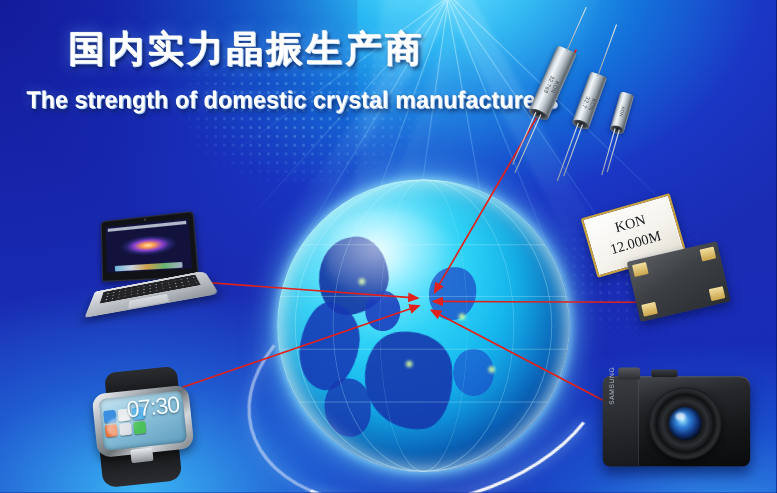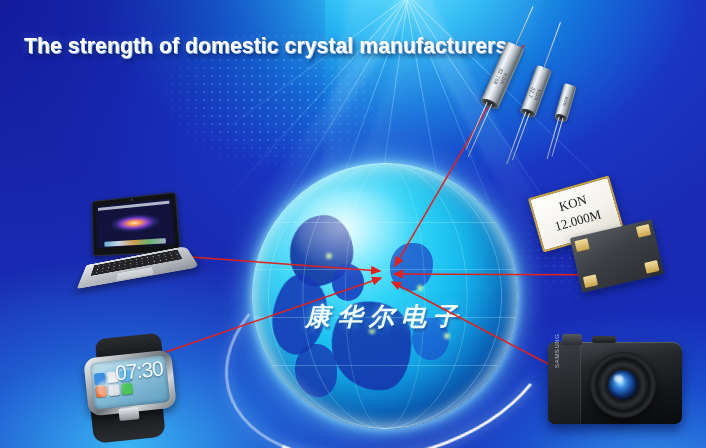--- a/index.html
+++ b/index.html
@@ -382,20 +382,21 @@
   <div class="ray" style="left:404px;top:-8px;width:1.4px;height:300px;transform:rotate(-34deg);"></div>
   <div class="ray" style="left:404px;top:-8px;width:1.2px;height:290px;transform:rotate(-22deg);"></div>
   <div class="ray" style="left:404px;top:-8px;width:1.2px;height:300px;transform:rotate(-10deg);"></div>
   <div class="ray" style="left:408px;top:-8px;width:1.2px;height:300px;transform:rotate(8deg);"></div>
   <div class="ray" style="left:410px;top:-8px;width:1.4px;height:300px;transform:rotate(20deg);"></div>
   <div class="ray" style="left:410px;top:-8px;width:1.2px;height:290px;transform:rotate(31deg);"></div>
   <div class="ray" style="left:412px;top:-8px;width:1px;height:280px;transform:rotate(42deg);"></div>
   <div class="ray" style="left:414px;top:-8px;width:1px;height:260px;transform:rotate(54deg);"></div>
 
   <div class="headline-wrap">
+    <div class="headline-cn">国内实力晶振生产商</div>
     <div class="headline-en">The strength of domestic crystal manufacturers</div>
   </div>
 
   <div id="globe">
     <div class="globe-glow"></div>
     <div class="globe-body">
       <div class="continent c1"></div>
       <div class="continent c2"></div>
       <div class="continent c3"></div>
       <div class="continent c4"></div>
@@ -412,21 +413,20 @@
       <div class="node" style="left:28%;top:34%;"></div>
       <div class="node" style="left:62%;top:46%;"></div>
       <div class="node" style="left:44%;top:62%;"></div>
       <div class="node" style="left:72%;top:64%;"></div>
       <div class="globe-spec"></div>
     </div>
     <div class="globe-rim"></div>
     <div class="swoosh"></div>
   </div>
 
-  <div class="watermark">康华尔电子</div>
 
   <svg id="links" width="706" height="448" viewBox="0 0 706 448">
     <defs>
       <marker id="ah" markerWidth="7" markerHeight="7" refX="6" refY="3" orient="auto" markerUnits="strokeWidth">
         <path d="M0,0 L7,3 L0,6 Z" fill="#e2211c"></path>
       </marker>
     </defs>
     <line x1="163" y1="255" x2="380" y2="271" stroke="#e2211c" stroke-width="1.5" marker-end="url(#ah)"></line>
     <line x1="166" y1="352" x2="381" y2="278" stroke="#e2211c" stroke-width="1.5" marker-end="url(#ah)"></line>
     <line x1="524" y1="45" x2="395" y2="266" stroke="#e2211c" stroke-width="1.5" marker-end="url(#ah)"></line>

